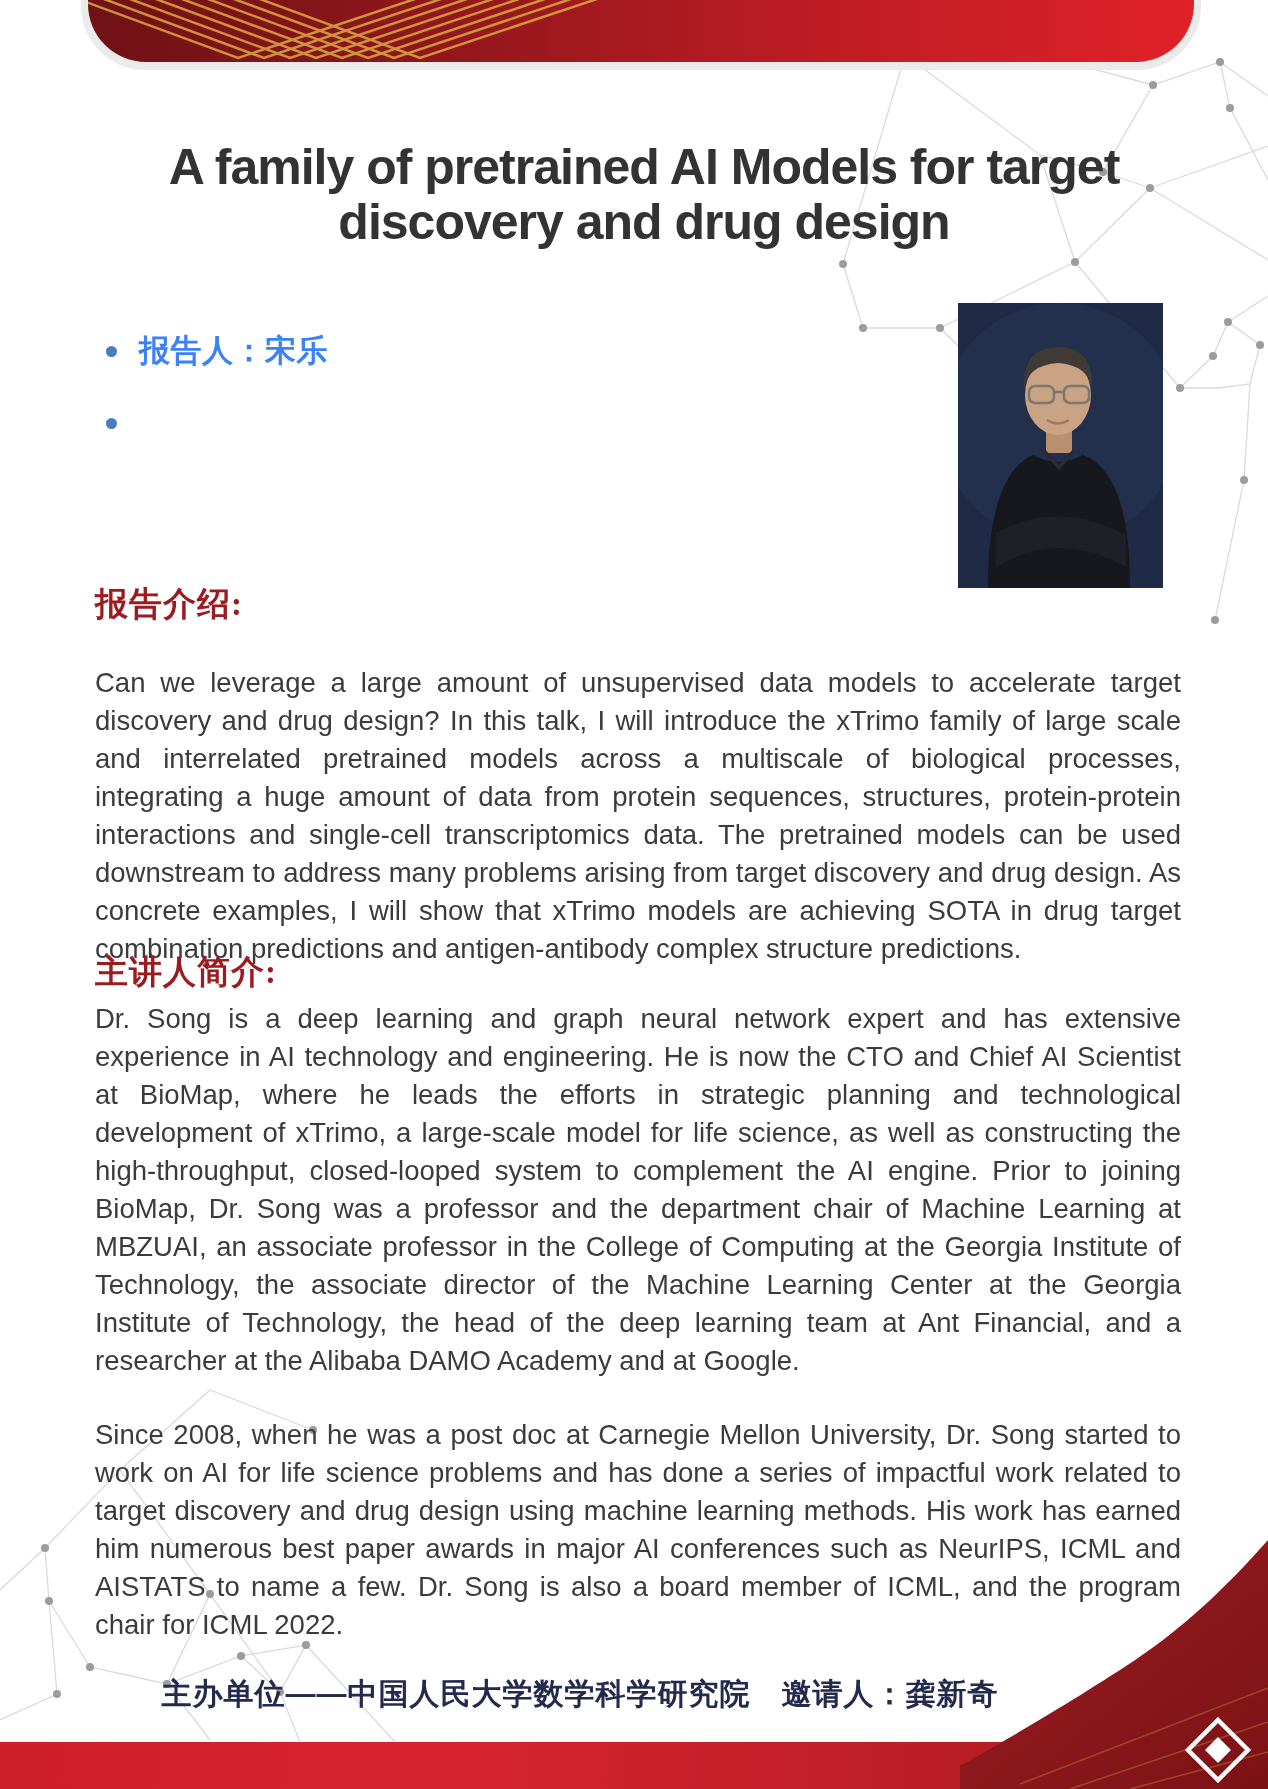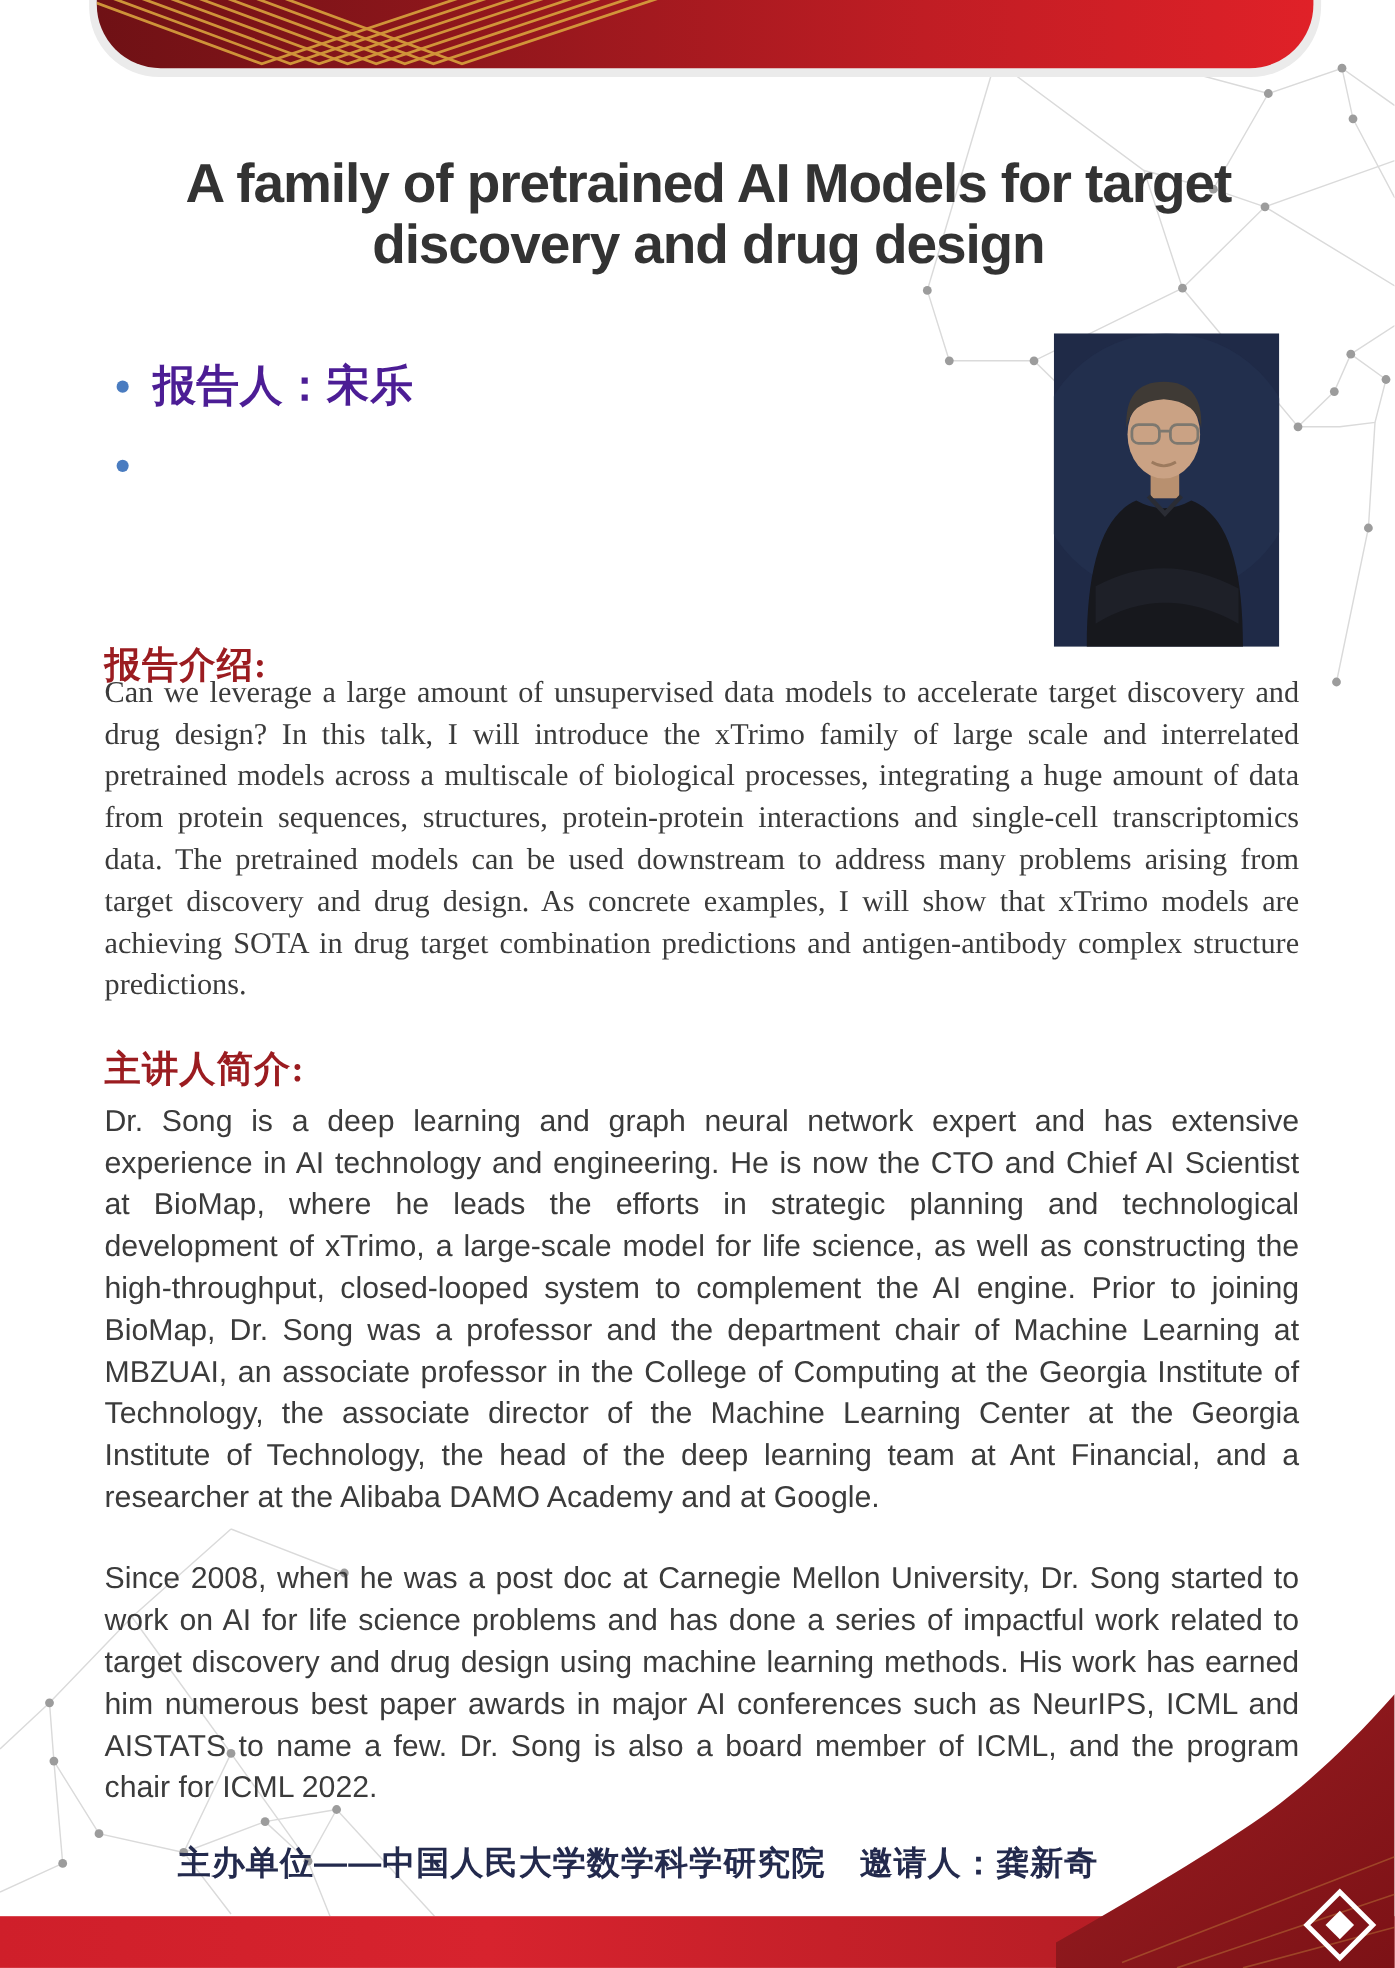--- a/index.html
+++ b/index.html
@@ -28,36 +28,36 @@
     text-align:center; font-weight:bold; color:#333333;
     font-size:50px; line-height:55px; letter-spacing:-1px;padding-left:20px;
   }
   
   .info{ position:absolute; left:106px; top:315px; }
   .info-item{ display:flex; align-items:center; height:72px; }
   .bullet{
     width:11px; height:11px; border-radius:50%;
     background:#4a7cc0; margin-right:22px; flex:0 0 auto;
   }
-  .info-text{ font-size:39px; font-weight:bold; color:#4c1d95; letter-spacing:0.5px; }
+  .info-text{ font-size:31px; font-weight:bold; color:#3b82f6; letter-spacing:0.5px; }
   
   .photo{ position:absolute; left:958px; top:303px; width:205px; height:285px; }
   
   .sec-heading{
     position:absolute; left:95px; font-size:33px; font-weight:bold;
     color:#9b1c20; letter-spacing:1px;font-family:Liberation Serif, serif;
   }
   .sec-heading.talk{ top:582px; }
   .sec-heading.speaker{ top:950px; }
   .body-text{
     position:absolute; left:95px; width:1086px;
     font-size:27.5px; line-height:38px; color:#3b3b3b;
     text-align:justify;
   }
-  .body-text.talk{ top:610px;font-family:Liberation Serif, serif; }
+  .body-text.talk{ top:664px; }
   .body-text.speaker{ top:1000px; }
   .body-text p + p { margin-top:36px; }
   
   .footer-text{
     position:absolute; left:0; top:1674px; width:1160px;
     text-align:center; font-size:30px; font-weight:bold;
     color:#232a4d; letter-spacing:1px;
   }
   .bottom-band{
     position:absolute; left:0; top:1742px; width:1268px; height:47px;

